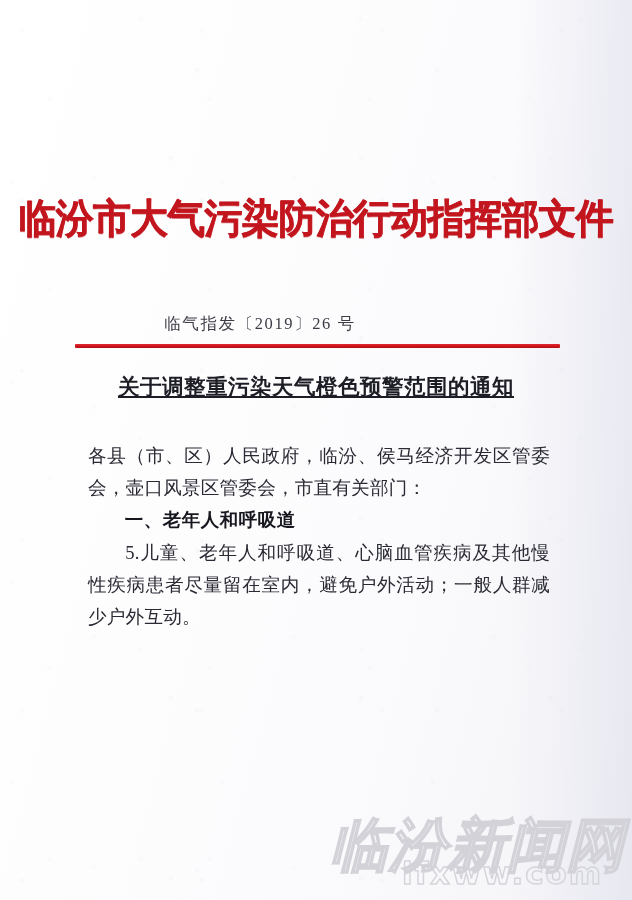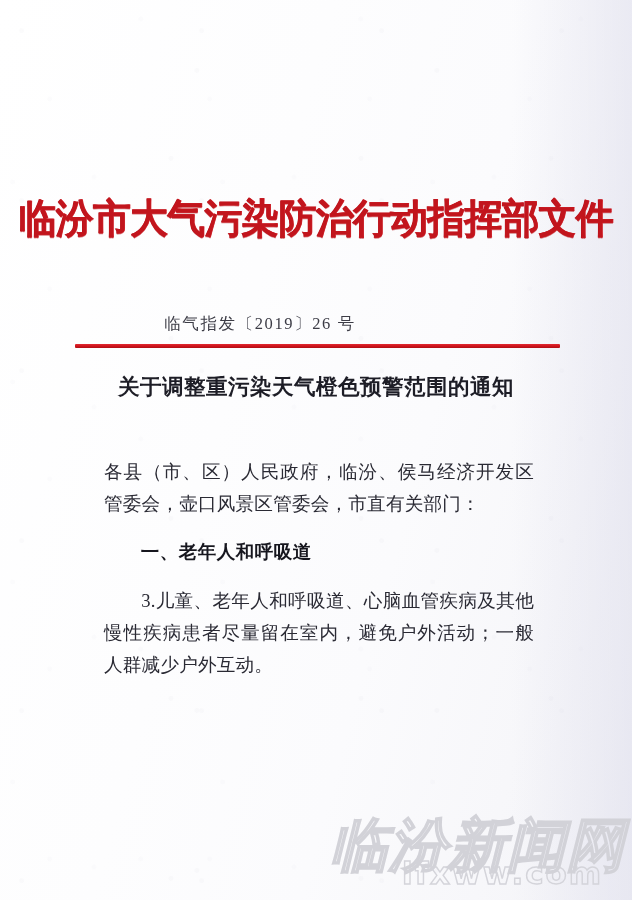--- a/index.html
+++ b/index.html
@@ -110,36 +110,37 @@
     position: absolute;
     top: 372px;
     left: 0;
     width: 632px;
     text-align: center;
     font-family: "DejaVu Serif", "Liberation Serif", serif;
     font-weight: bold;
     font-size: 21.5px;
     letter-spacing: .5px;
     color: #1d1d26;
+    text-decoration: underline;
   }
 
   
   #body-block {
     position: absolute;
     top: 440px;
     left: 88px;
     width: 462px;
     font-size: 18.6px;
     line-height: 32.2px;
     color: #2a2a34;
     letter-spacing: .2px;
   }
 
   .para {
-    margin: 16px;
+    margin: 0;
     text-align: justify;
     text-justify: inter-character;
   }
 
   .para.indent { text-indent: 2em; }
 
   .para.section-head {
     text-indent: 2em;
     font-family: "DejaVu Sans", "Liberation Sans", sans-serif;
     font-weight: bold;
@@ -202,21 +203,21 @@
 
   <div id="doc-number">临气指发〔2019〕26 号</div>
 
   <div id="red-rule"></div>
 
   <div id="subject">关于调整重污染天气橙色预警范围的通知</div>
 
   <div id="body-block">
     <p class="para">各县（市、区）人民政府，临汾、侯马经济开发区管委会，壶口风景区管委会，市直有关部门：</p>
     <p class="para section-head">一、老年人和呼吸道</p>
-    <p class="para indent">3.儿童、老年人和呼吸道、心脑血管疾病及其他慢性疾病患者尽量留在室内，避免户外活动；一般人群减少户外互动。</p>
+    <p class="para indent">5.儿童、老年人和呼吸道、心脑血管疾病及其他慢性疾病患者尽量留在室内，避免户外活动；一般人群减少户外互动。</p>
   </div>
 
   <div id="watermark">
     <div id="wm-url">lfxww.com</div>
     <div id="wm-cn">临汾新闻网</div>
   </div>
 
 </div>
 
 </body></html>

